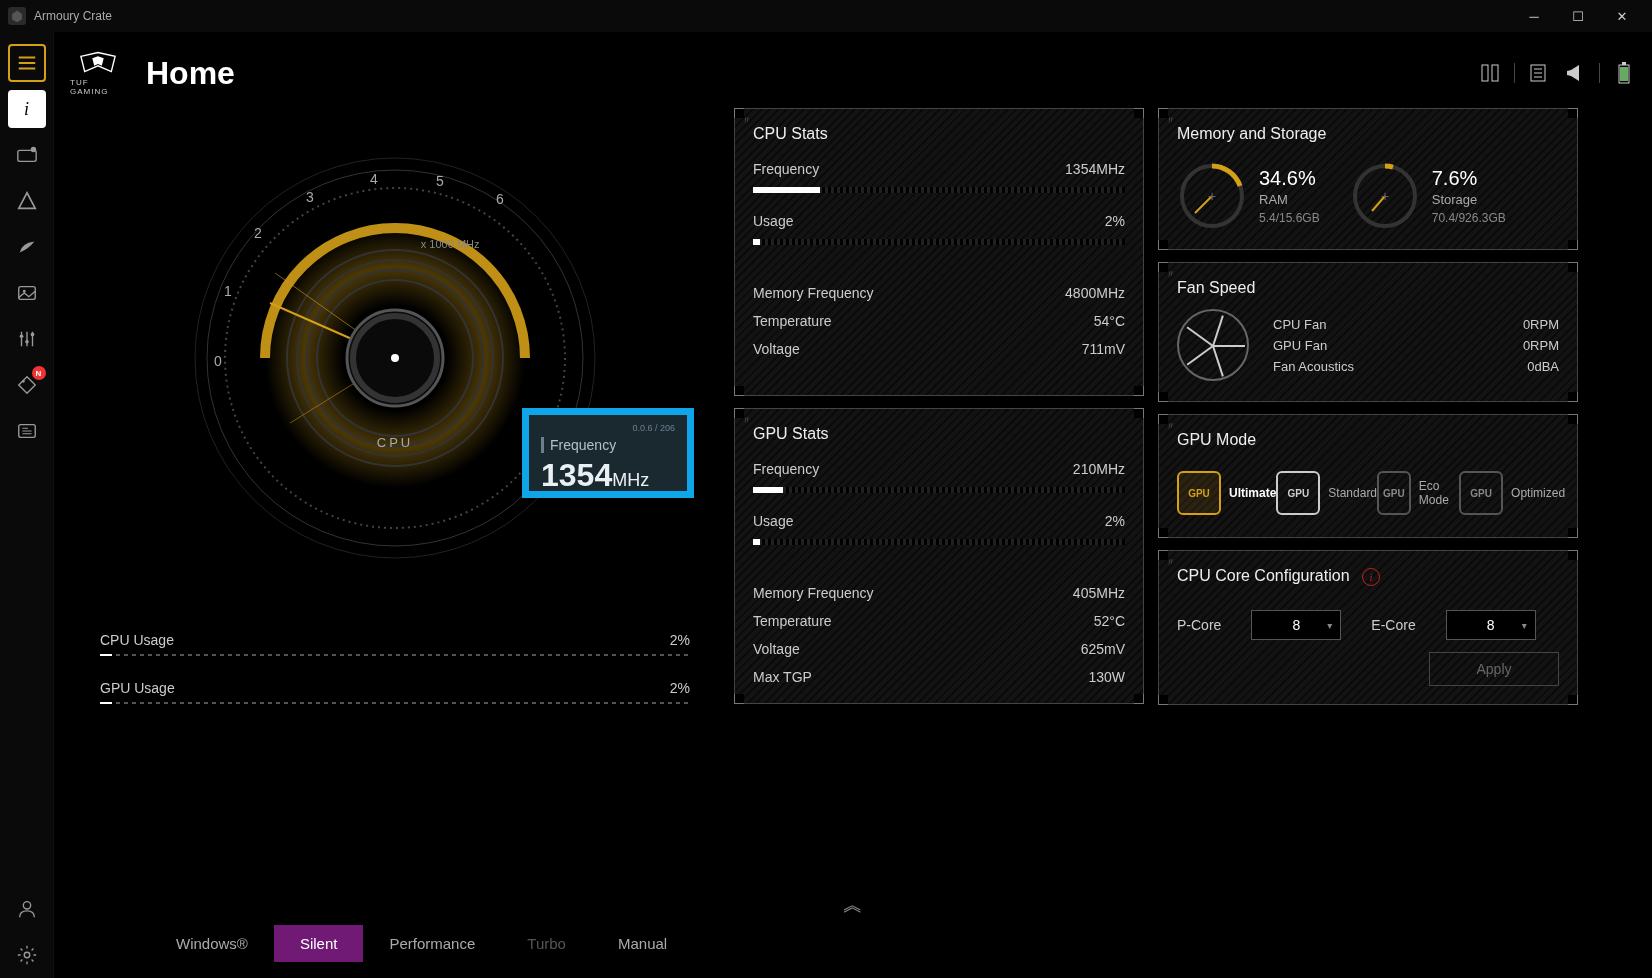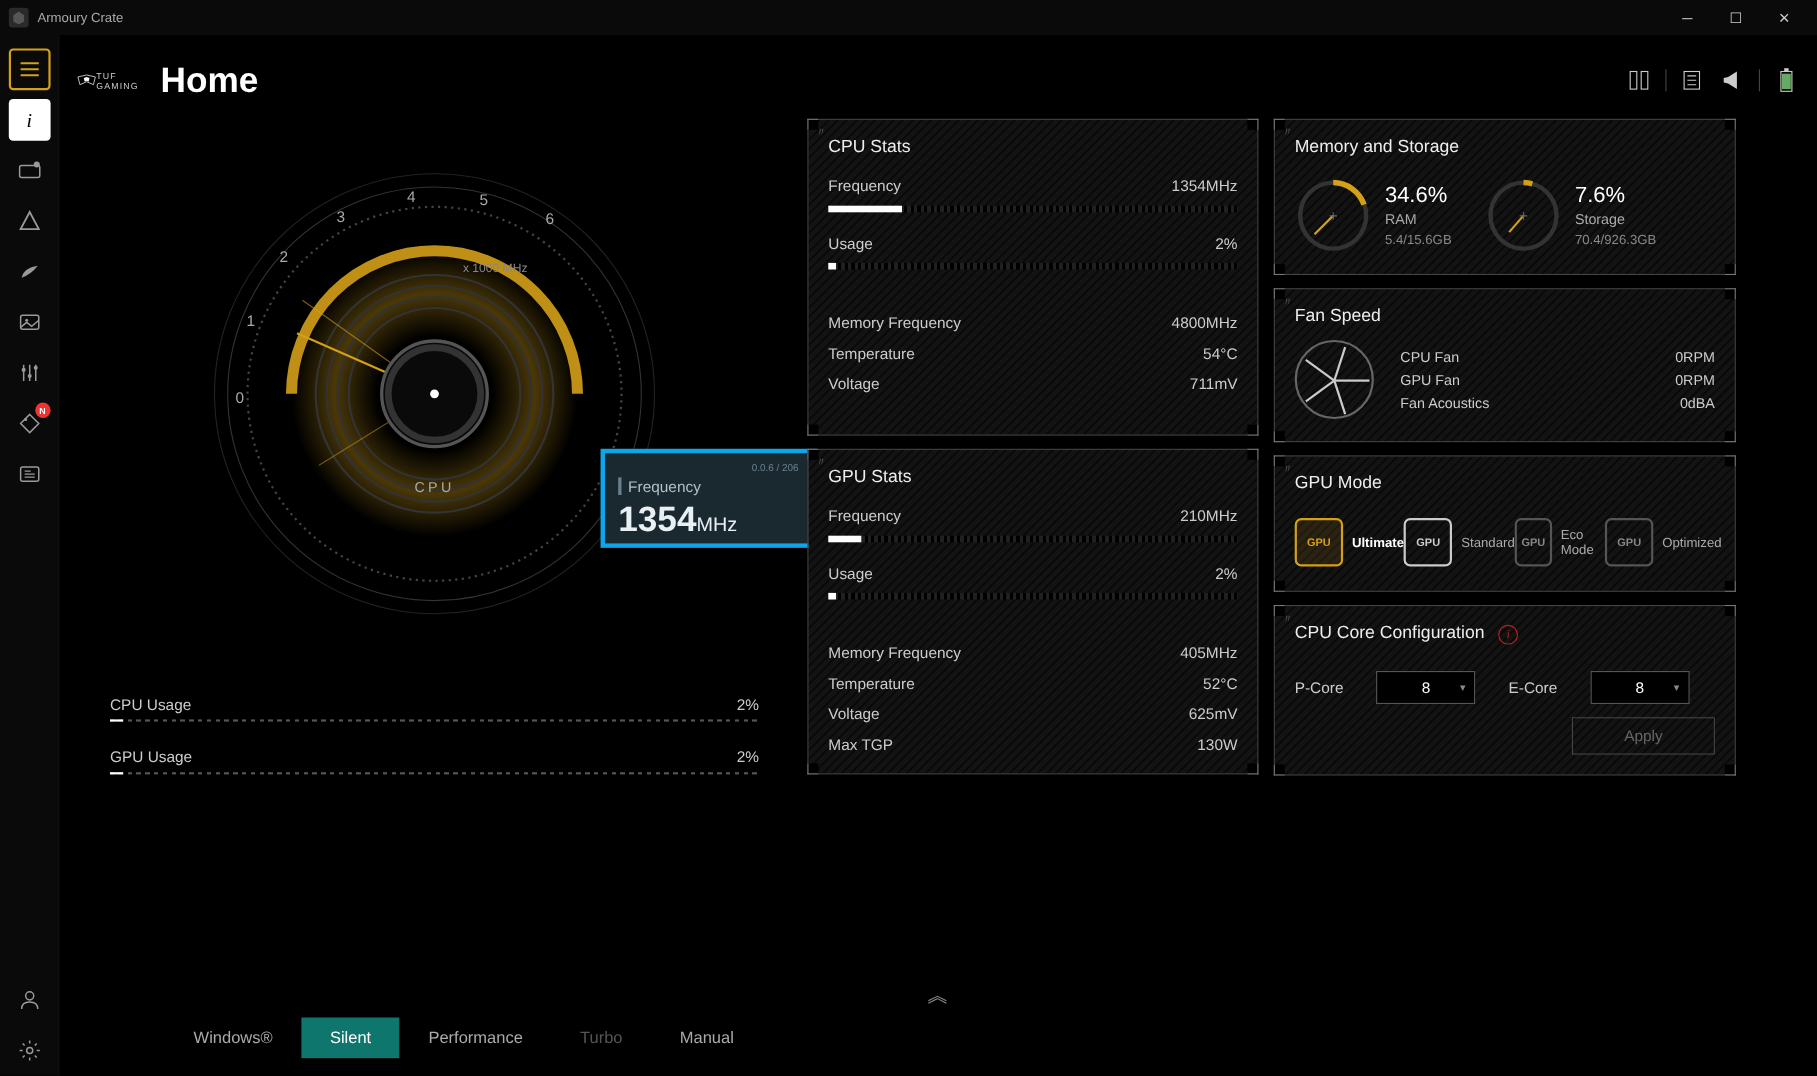--- a/index.html
+++ b/index.html
@@ -15,58 +15,58 @@
 .sidebar { position:absolute; top:32px; bottom:0; left:0; width:54px; background:#0a0a0a; display:flex; flex-direction:column; align-items:center; padding-top:8px; border-right:1px solid #111; }
 .sidebar .s-item { width:38px; height:38px; margin:4px 0; display:flex; align-items:center; justify-content:center; color:#888; border-radius:4px; cursor:pointer; position:relative; }
 .sidebar .s-item.active { border:2px solid #d4a017; color:#fff; }
 .sidebar .s-item.highlight { background:#fff; color:#000; }
 .sidebar .spacer { flex:1; }
 .sidebar .s-icon { width:22px; height:22px; }
 .badge { position:absolute; top:0; right:0; width:14px; height:14px; background:#e33; border-radius:50%; font-size:8px; color:#fff; display:flex; align-items:center; justify-content:center; font-weight:bold; }
 
 
 .header { position:absolute; top:38px; left:70px; right:16px; height:70px; display:flex; align-items:center; }
-.brand-logo { width:56px; height:56px; display:flex; flex-direction:row; align-items:center; justify-content:center; margin-right:20px; }
+.brand-logo { width:56px; height:56px; display:flex; flex-direction:column; align-items:center; justify-content:center; margin-right:20px; }
 .brand-logo svg { width:38px; height:26px; }
 .brand-text { font-size:8px; color:#ccc; letter-spacing:1px; margin-top:2px; }
 .page-title { font-size:32px; font-weight:600; color:#fff; }
 .header-right { margin-left:auto; display:flex; align-items:center; gap:12px; }
 .header-right .h-icon { width:24px; height:24px; color:#ccc; cursor:pointer; display:flex; align-items:center; justify-content:center; }
 .header-right .divider { width:1px; height:20px; background:#444; }
 
 
 .main { position:absolute; top:108px; left:70px; right:16px; bottom:0; display:flex; gap:14px; }
 .col-left { width:650px; display:flex; flex-direction:column; }
 .col-center { width:410px; display:flex; flex-direction:column; gap:12px; }
 .col-right { width:420px; display:flex; flex-direction:column; gap:12px; }
 
 
 .gauge-area { height:500px; position:relative; display:flex; align-items:center; justify-content:center; }
 .gauge { position:relative; width:430px; height:430px; }
 .gauge-label-cpu { position:absolute; left:50%; top:68%; transform:translateX(-50%); font-size:13px; color:#aaa; letter-spacing:3px; }
 .gauge-tick { position:absolute; color:#aaa; font-size:14px; }
 .gauge-unit { position:absolute; left:56%; top:22%; font-size:11px; color:#888; }
 
-.freq-box { position:absolute; left:476px; top:300px; width:196px; height:90px; background:#1a2930; border:4px solid #0ea5e9; padding:8px 12px; }
+.freq-box { position:absolute; left:452px; top:300px; width:172px; height:90px; background:#1a2930; border:7px solid #0ea5e9; padding:8px 12px; }
 .freq-box .small { font-size:9px; color:#6a8090; text-align:right; }
 .freq-box .label { font-size:14px; color:#b0c0c8; margin-top:4px; border-left:3px solid #6a8090; padding-left:6px; }
 .freq-box .value { font-size:32px; color:#e8f0f4; font-weight:600; margin-top:4px; }
 .freq-box .unit { font-size:18px; font-weight:400; }
 
 
 .usage-block { padding:0 30px; margin-top:10px; }
 .usage-row { margin:14px 0 24px; }
 .usage-head { display:flex; justify-content:space-between; font-size:14px; color:#ccc; margin-bottom:6px; }
 .usage-bar { height:2px; background:repeating-linear-gradient(90deg,#555 0 4px,transparent 4px 8px); position:relative; }
 .usage-bar .fill { position:absolute; left:0; top:0; bottom:0; background:#fff; }
 
 
 .tabs { position:absolute; bottom:16px; left:80px; display:flex; align-items:flex-end; gap:0; }
 .tabs .tab { padding:10px 26px; font-size:15px; color:#aaa; cursor:pointer; }
-.tabs .tab.active { background:#0f766e; color:#fff; }
+.tabs .tab.active { background:#701a75; color:#fff; }
 .tabs .tab.disabled { color:#555; }
 .expand-arrow { position:absolute; bottom:60px; left:50%; transform:translateX(-50%); color:#888; font-size:20px; cursor:pointer; }
 
 
 .panel { border:1px solid #444; background:repeating-linear-gradient(135deg,#0a0a0a 0 2px,#131313 2px 6px); position:relative; padding:12px 18px; }
 .panel .p-title { font-size:16px; color:#eee; padding:4px 0 12px; }
 .panel .corner-tl,.panel .corner-tr,.panel .corner-bl,.panel .corner-br { position:absolute; width:10px; height:10px; background:#000; border:1px solid #777; }
 .panel .corner-tl { top:-1px; left:-1px; border-right:0; border-bottom:0; }
 .panel .corner-tr { top:-1px; right:-1px; border-left:0; border-bottom:0; }
 .panel .corner-bl { bottom:-1px; left:-1px; border-right:0; border-top:0; }

